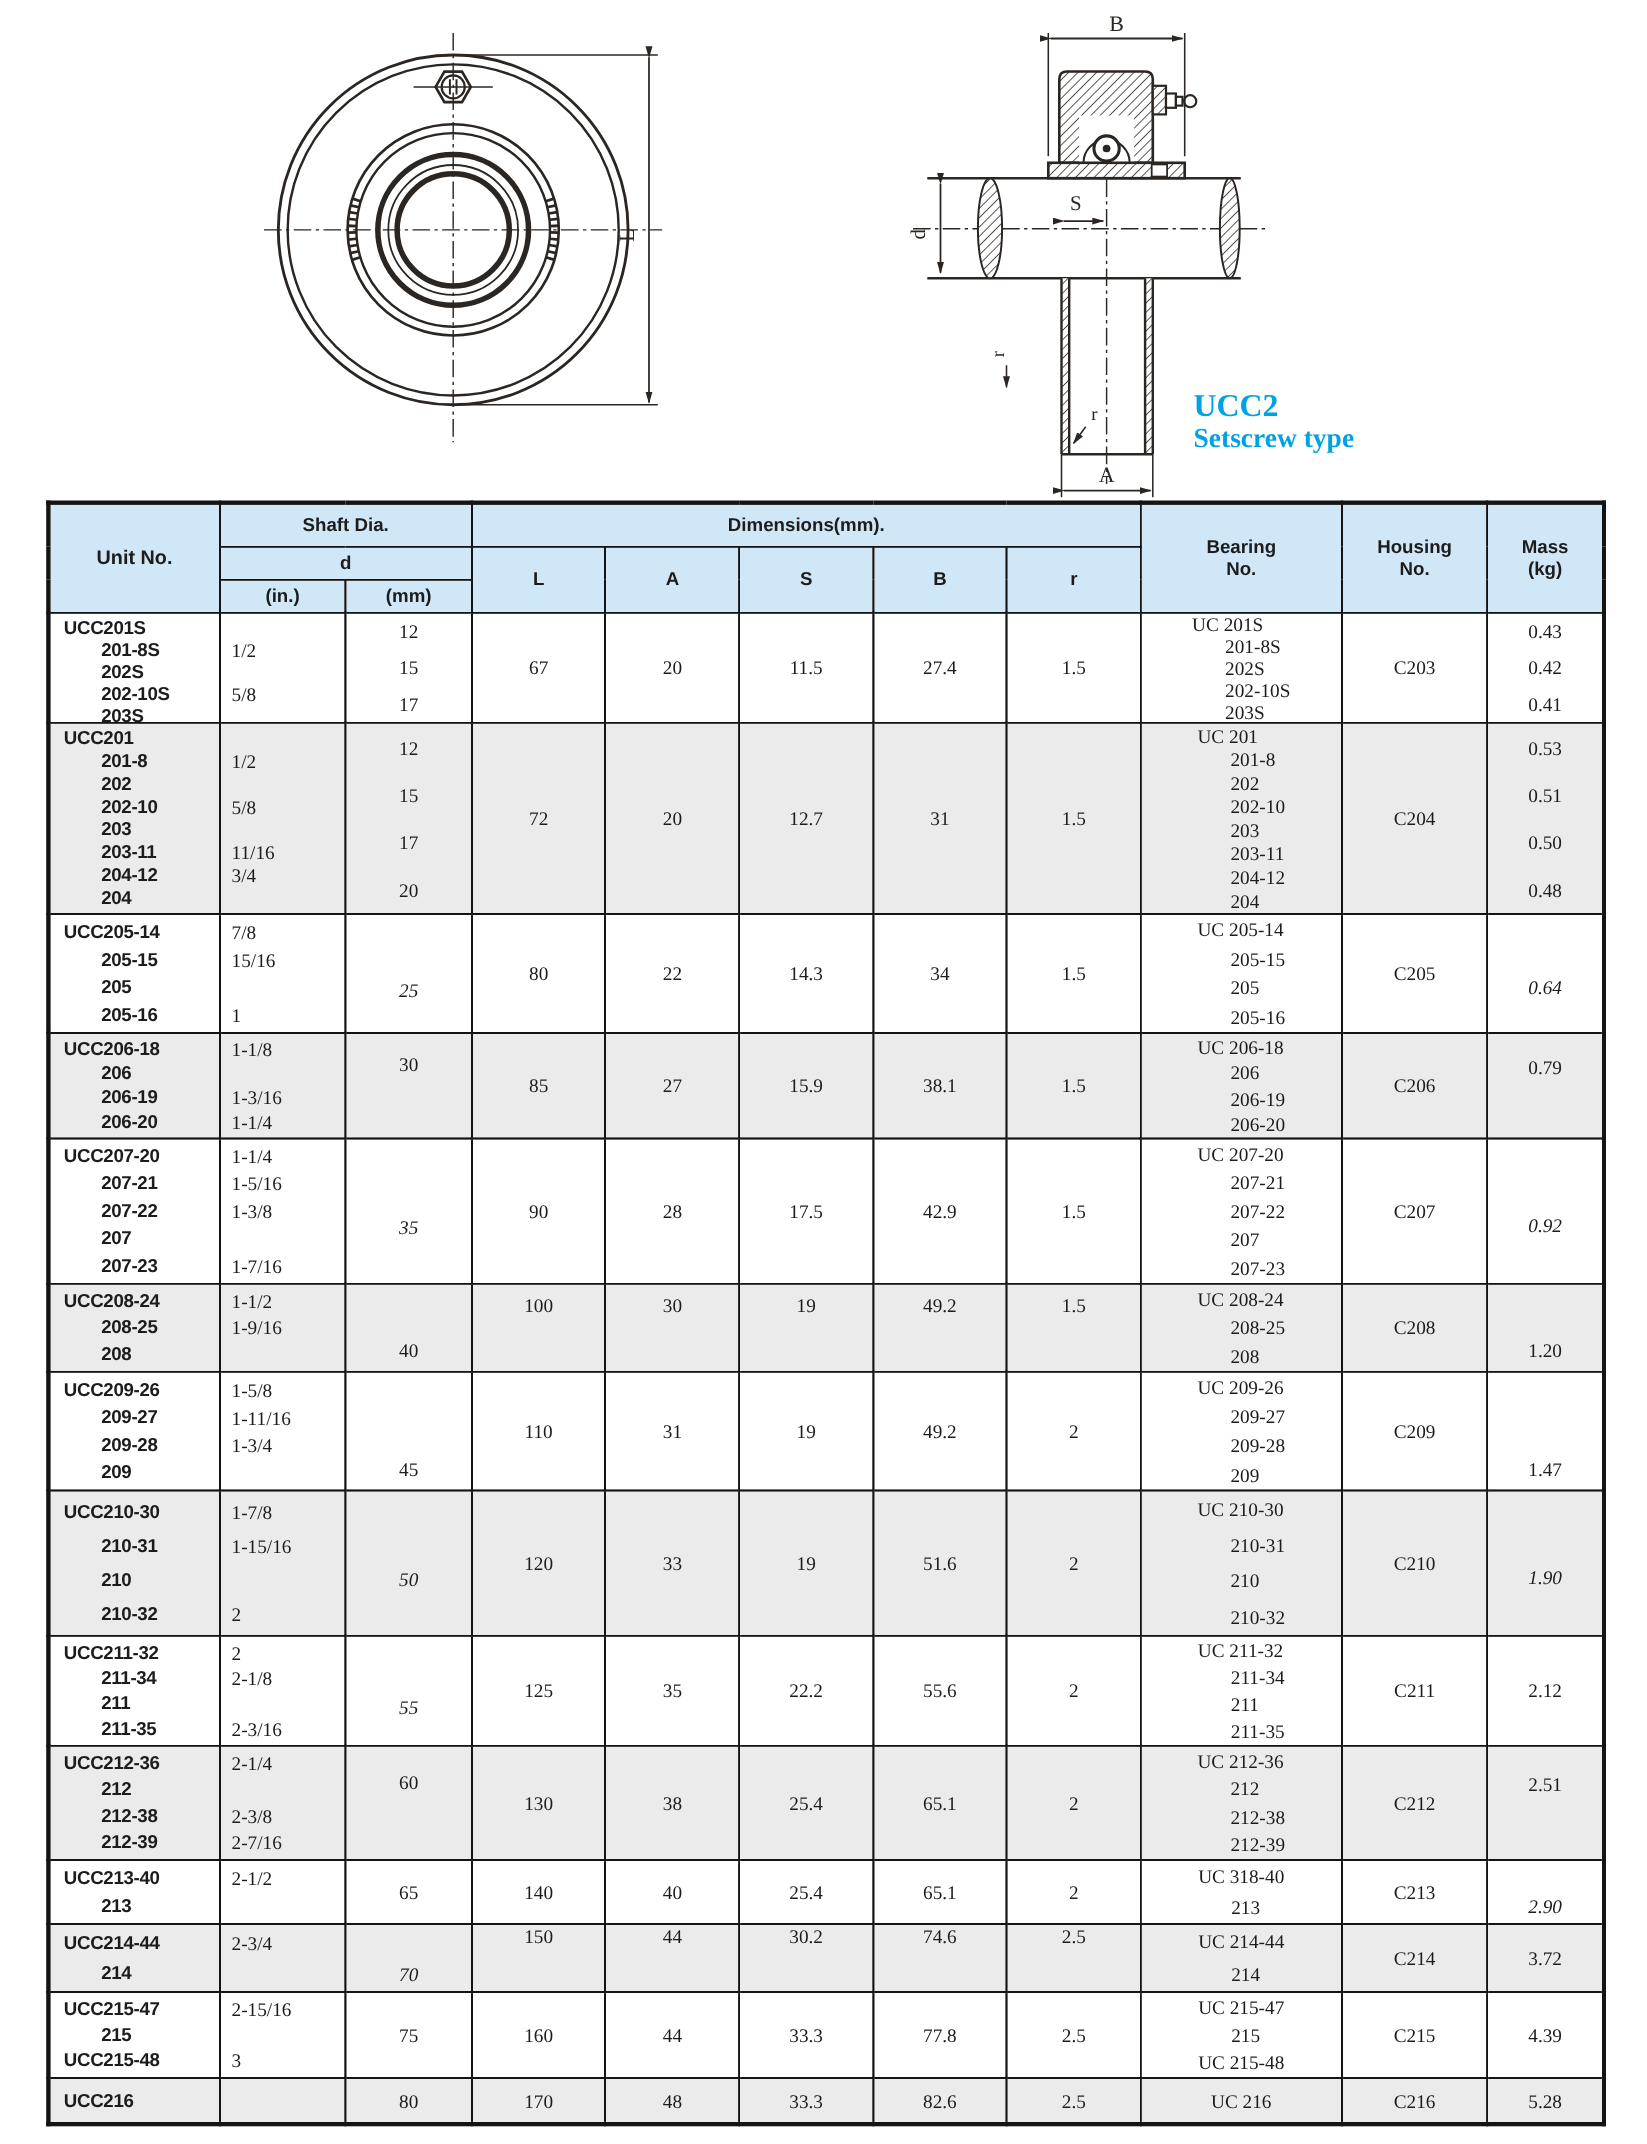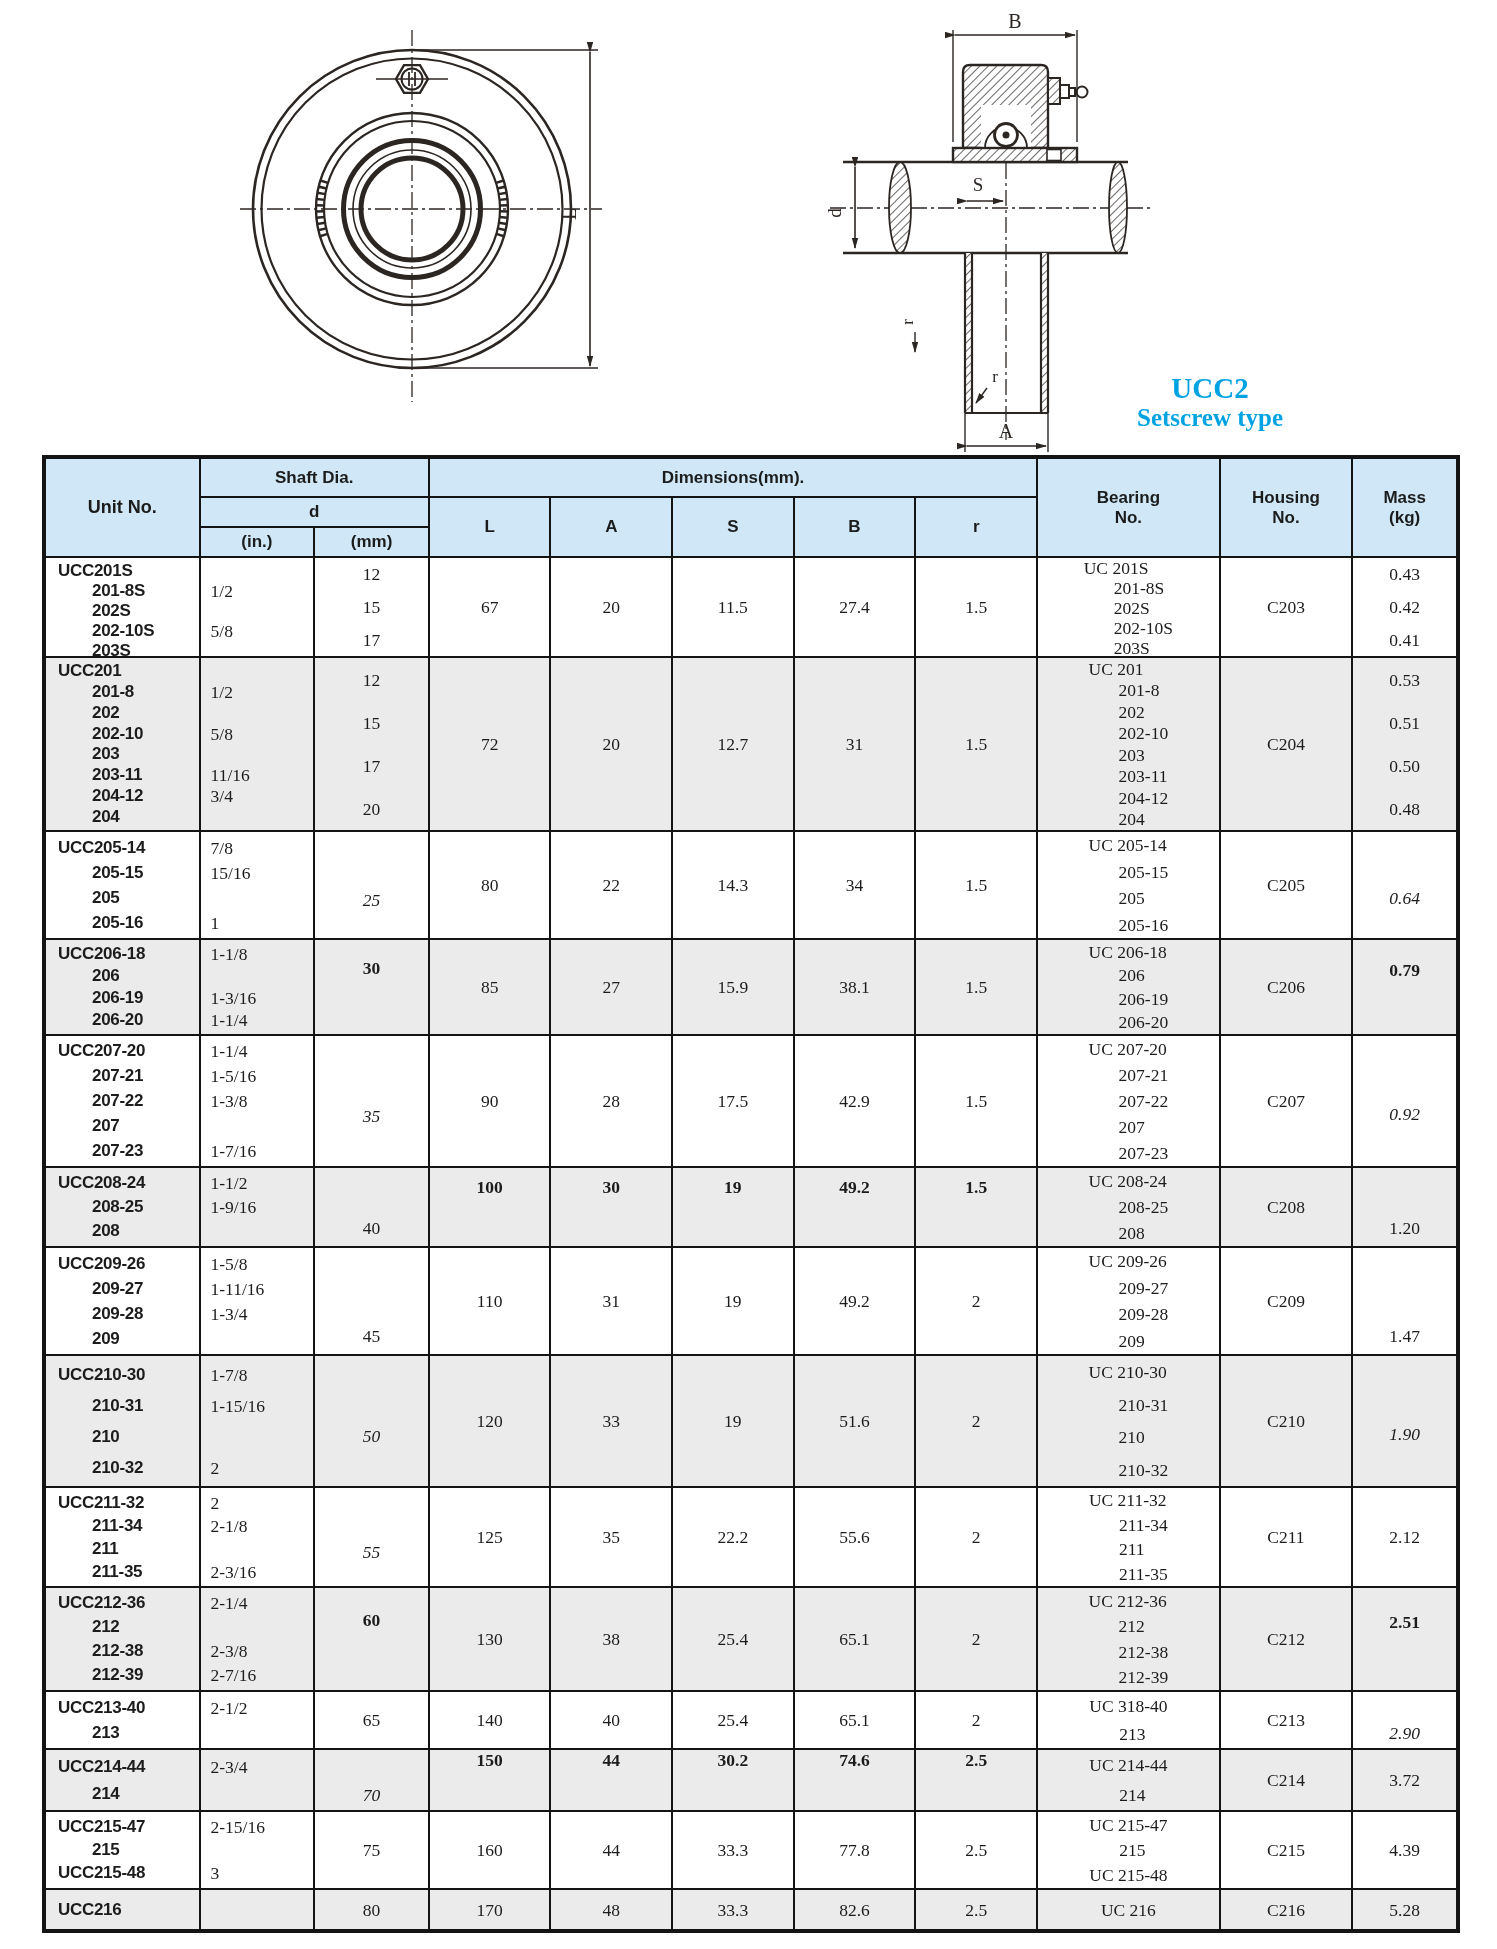--- a/index.html
+++ b/index.html
@@ -1,20 +1,20 @@
 <!DOCTYPE html>
 <html style="--hd: #cfe7f6; --alt: #ebebeb; --bd: #141414; --cyan: #00a3e2;"><head>
 <meta charset="utf-8">
 <style>
   :root{ --bd:#141414; --hd:#cfe7f6; --alt:#ebebeb; --ink:#1c1c1c; --line:#2c2623; --cyan:#00a3e2; }
   html,body{margin:0;padding:0;}
   body{width:1497px;height:1949px;position:relative;background:#ffffff;font-family:"Liberation Sans",sans-serif;color:var(--ink);overflow:hidden;}
   .fig{position:absolute;}
   svg text{font-family:"Liberation Serif",serif;fill:var(--line);}
-  .caption{position:absolute;left:1085px;top:372px;width:250px;text-align:center;line-height:1.12;
+  .caption{position:absolute;left:1085px;top:353px;width:250px;line-height:1.12;
            font-family:"Liberation Serif",serif;font-weight:bold;color:var(--cyan);}
   .caption .l1{font-size:29px;}
   .caption .l2{font-size:25px;}
   table.spec{position:absolute;left:42px;top:455px;width:1418px;border-collapse:collapse;table-layout:fixed;
              border:4px solid var(--bd);}
   .spec th,.spec td{border:2px solid var(--bd);padding:0;position:relative;background:#fff;}
   .spec thead th{background:var(--hd);font-weight:bold;font-size:17px;text-align:center;vertical-align:middle;}
   .spec thead .big{font-size:18px;}
   tr.h1{height:40px;} tr.h2{height:30px;} tr.h3{height:30px;}
   tr.alt td{background:var(--alt);}
@@ -24,21 +24,21 @@
   td.unit .ln{font-weight:bold;font-size:17px;letter-spacing:-0.3px;}
   td.unit .ln.ind{padding-left:34px;}
   td.incol .ln, td.mmcol, td.dimcol, td.bearcol, td.housecol, td.masscol{font-family:"Liberation Serif",serif;font-size:17.5px;}
   td.incol .cellbox{padding-left:10px;}
   .bcenter{align-items:center;justify-content:center;}
   .bwrap{display:flex;flex-direction:column;justify-content:space-around;height:100%;text-align:left;}
   .bwrap .ln.ind{padding-left:30px;}
   .stack{align-items:center;}
   .va-spread{justify-content:space-around;}
   .va-center{justify-content:center;}
-  .va-high{justify-content:center;padding-bottom:34%;font-weight:bold;}
+  .va-high{justify-content:center;padding-bottom:34%;}
   .va-low{justify-content:center;padding-top:26%;font-style:italic;}
   .va-bottom{justify-content:flex-end;padding-bottom:8px;}
 </style>
 </head>
 <body>
 
 <svg class="fig" style="left:228px;top:16px" width="392" height="402" viewBox="0 0 392 402">
   <defs>
     <marker id="ar1" markerUnits="userSpaceOnUse" markerWidth="12" markerHeight="9" refX="10" refY="3.2" orient="auto">
       <path d="M0,0 L11,3.2 L0,6.4 Z" fill="#2c2623"></path>

